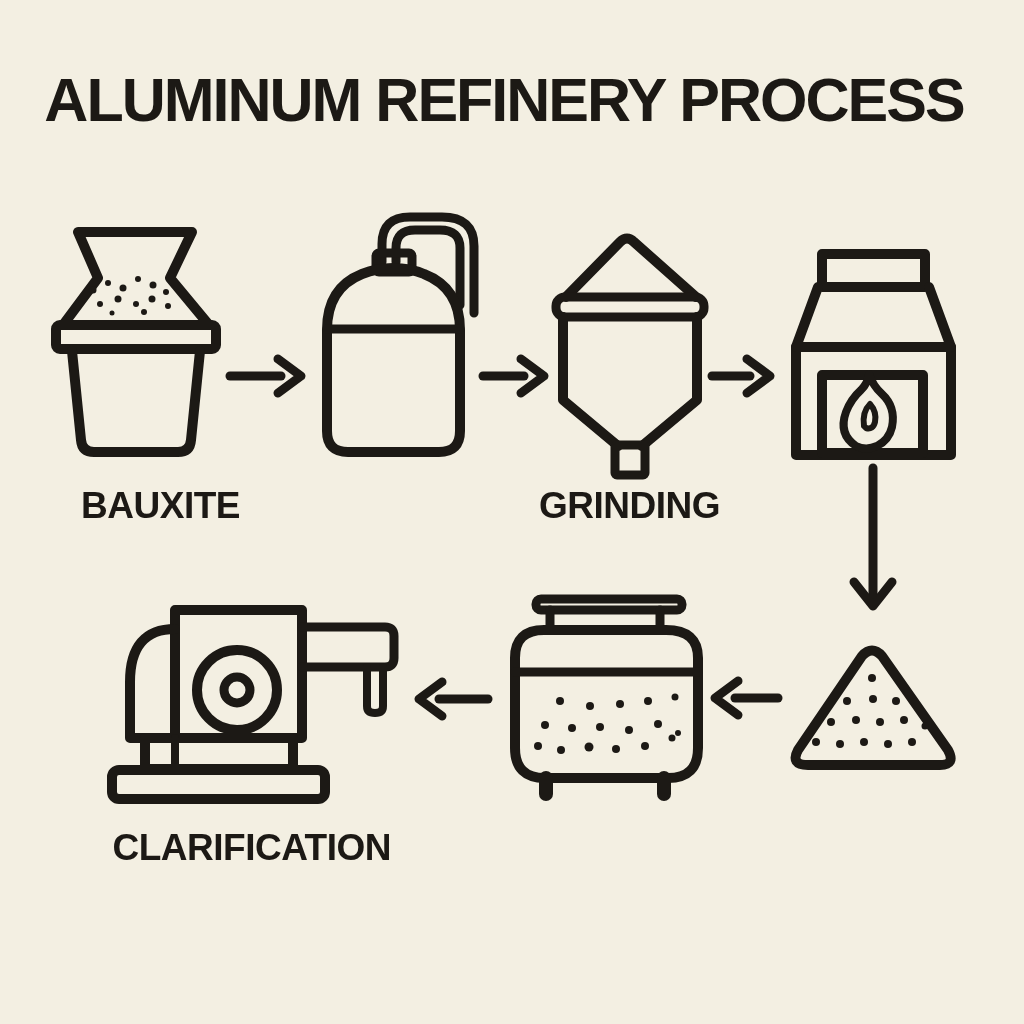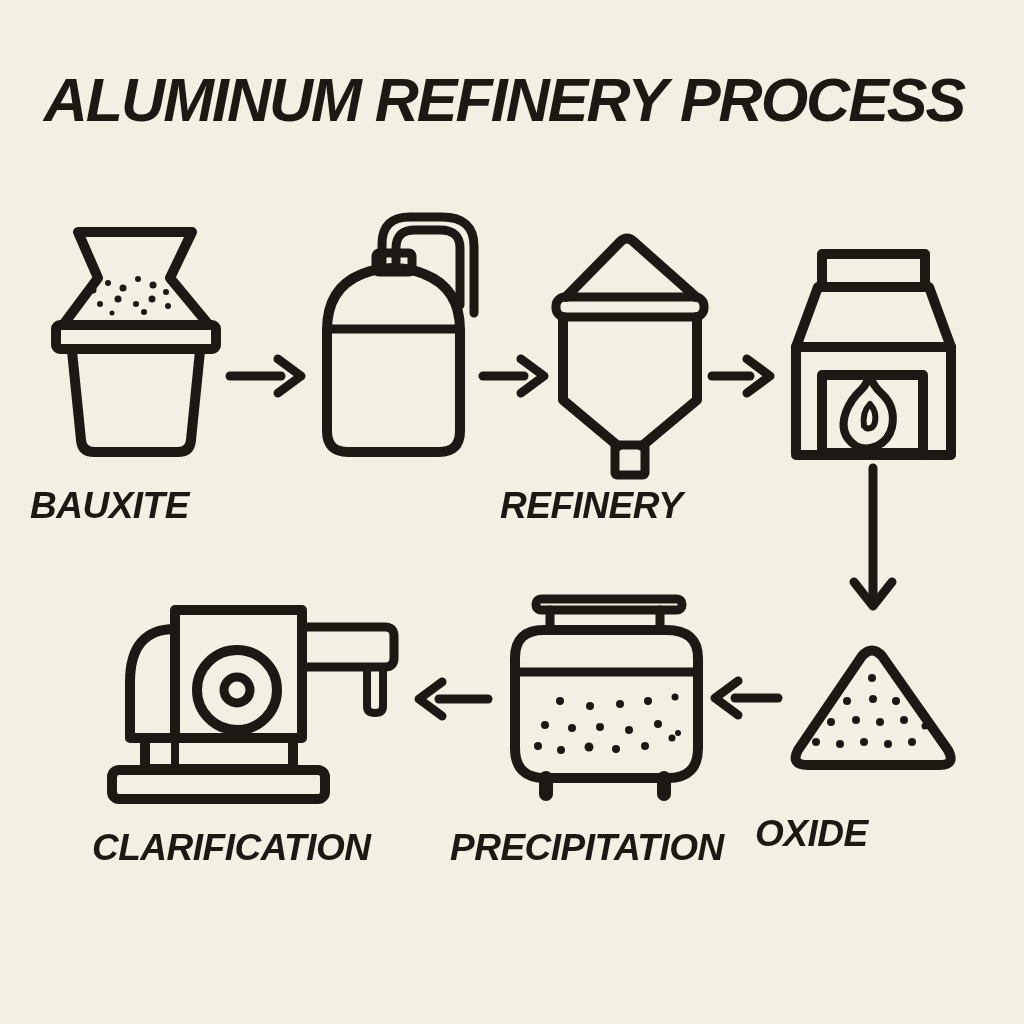--- a/index.html
+++ b/index.html
@@ -1,31 +1,30 @@
 <!DOCTYPE html>
 <html style="--bg: #f3efe2; --ink: #1c1915;"><head>
 <meta charset="utf-8">
 <style>
   :root { --bg:#f3efe2; --ink:#1c1915; }
   html,body { margin:0; padding:0; background:var(--bg); }
   .canvas {
     position:relative; width:1024px; height:1024px;
     background:var(--bg); overflow:hidden; color:var(--ink);
     font-family:"Liberation Sans", sans-serif;
-    font-style:italic;
   }
   .abs { position:absolute; }
   .title {
     left:-8px; top:70px; width:1024px; text-align:center;
     font-size:61px; font-weight:700; letter-spacing:-2px;
     line-height:61px; white-space:nowrap; color:var(--ink);
   }
   .label {
     font-size:37px; font-weight:700; letter-spacing:-0.5px;
-    text-align:left; line-height:43px; color:var(--ink); white-space:nowrap;
+    text-align:right; line-height:43px; color:var(--ink); white-space:nowrap;
   }
   svg { display:block; overflow:visible; color:var(--ink); }
   svg path, svg rect, svg line, svg circle, svg polyline {
     vector-effect:none;
   }
 </style>
 </head>
 <body>
 
 <div class="canvas">
@@ -165,20 +164,18 @@
     <path d="M 25 22 L 68 22"></path>
       <path d="M 28 5 L 5 22 L 28 39"></path>
   </svg>
 
   <svg class="abs" style="left:412px; top:677px;" width="82" height="44" viewBox="0 0 82 44" fill="none" stroke="currentColor" stroke-width="9" stroke-linejoin="round" stroke-linecap="round">
     <path d="M 27 22 L 76 22"></path>
       <path d="M 30 5 L 7 22 L 30 39"></path>
   </svg>
 
   <div class="abs label" style="left:30px;  top:484px; width:210px;">BAUXITE</div>
-  <div class="abs label" style="left:500px; top:484px; width:220px;">REFINERY</div>
-  <div class="abs label" style="left:92px;  top:826px; width:310px;">CLARIFICATION</div>
-  <div class="abs label" style="left:450px; top:826px; width:305px;">PRECIPITATION</div>
+  <div class="abs label" style="left:500px; top:484px; width:220px;">GRINDING</div>
+  <div class="abs label" style="left:81px;  top:826px; width:310px;">CLARIFICATION</div>
   <div class="abs label" style="left:755px; top:812px; width:250px;">
-    <span style="display:block;">OXIDE</span>
   </div>
 
 </div>
 
 </body></html>

